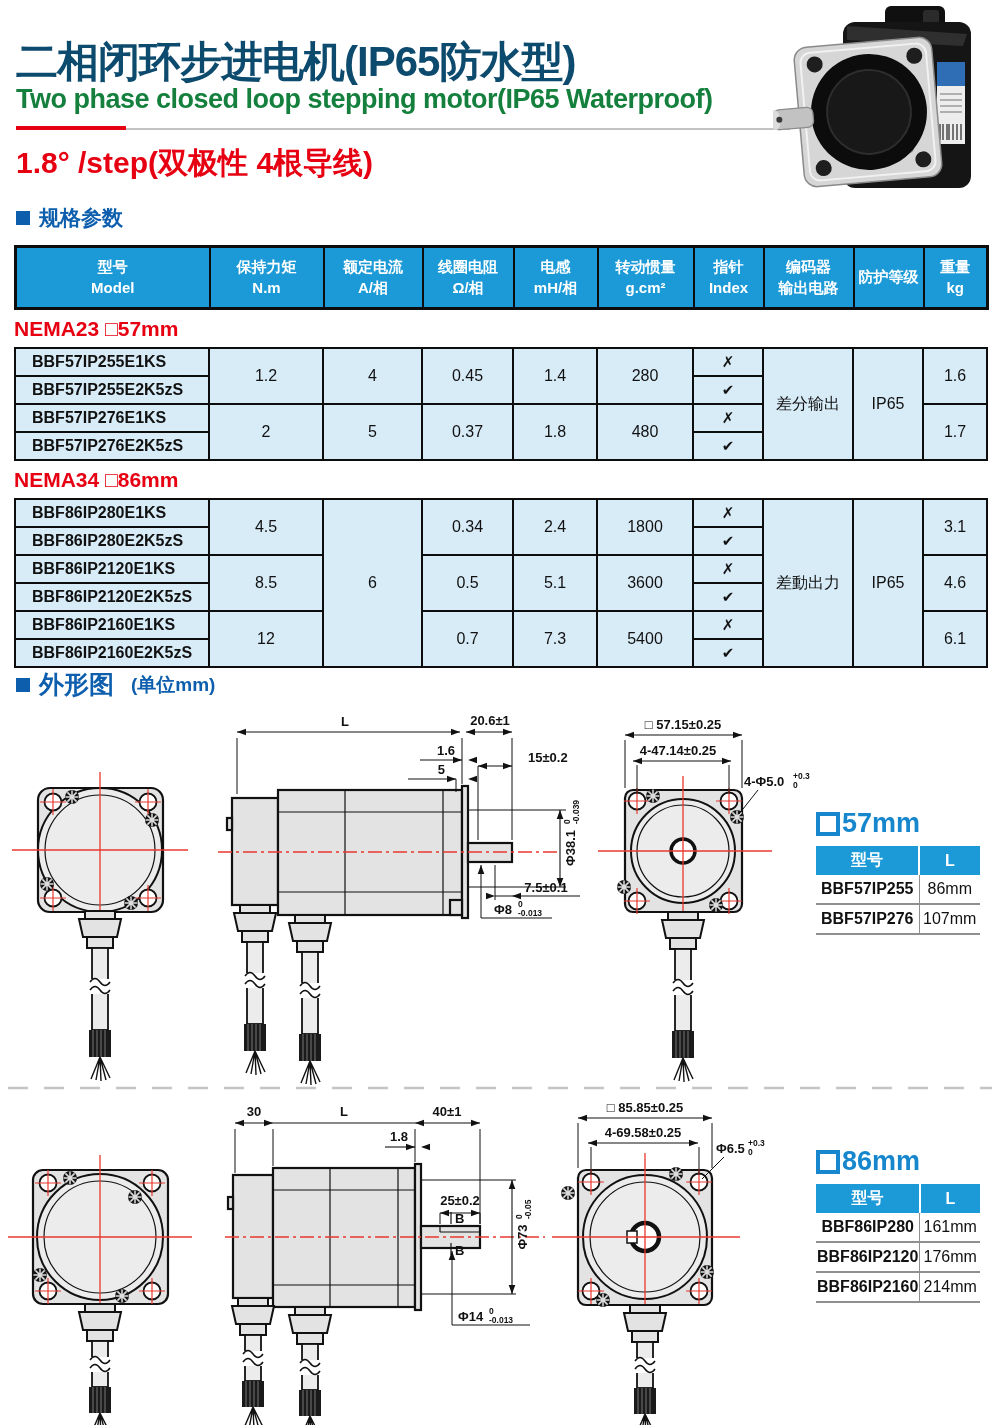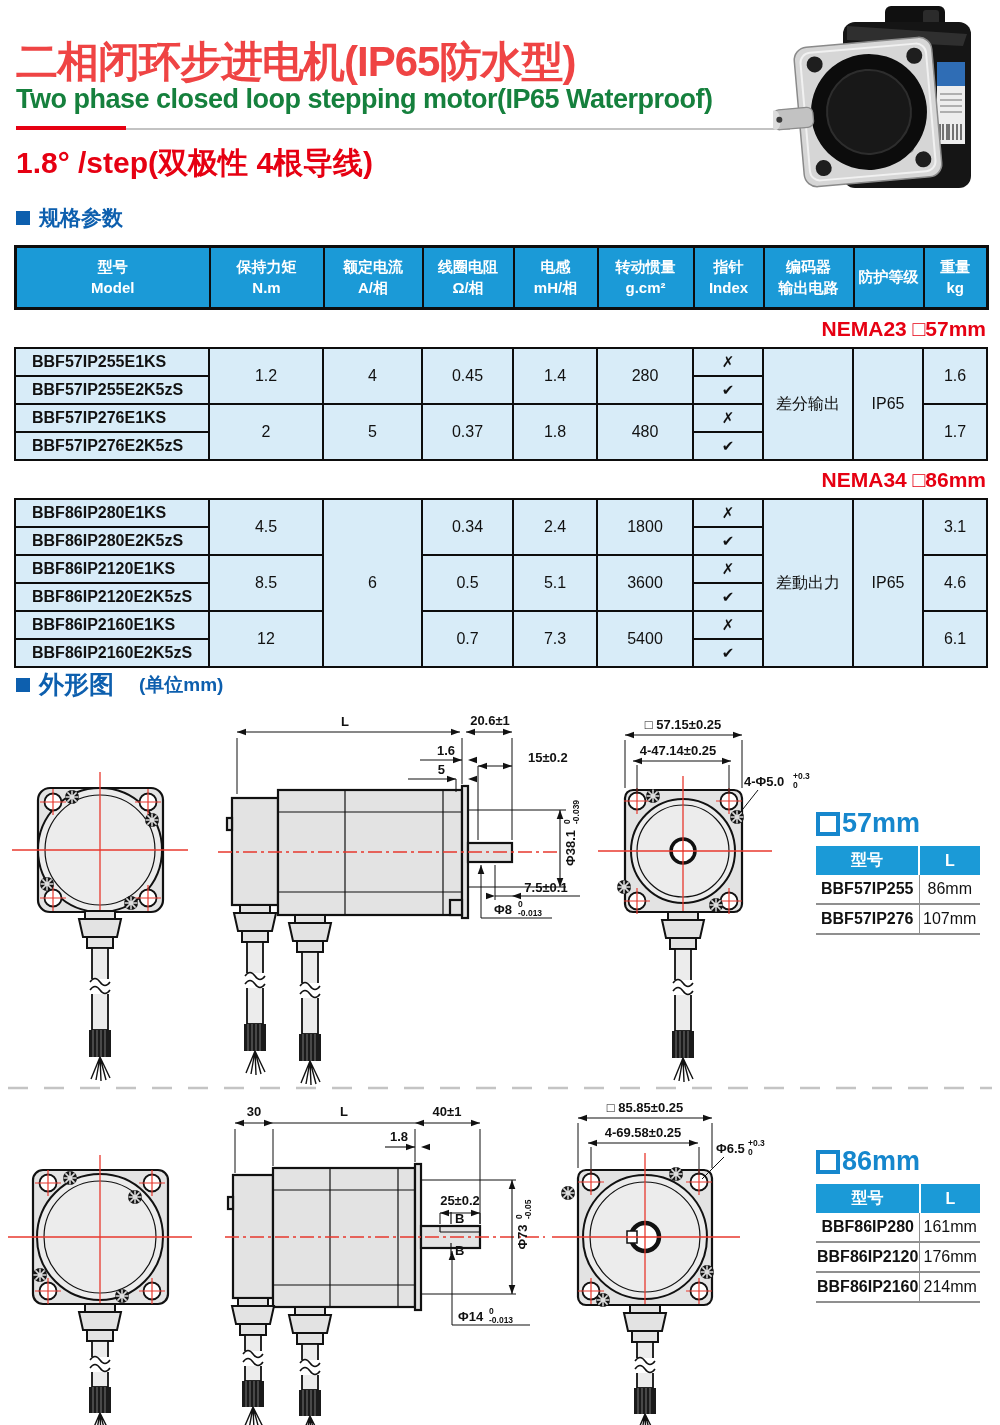--- a/index.html
+++ b/index.html
@@ -1,40 +1,40 @@
 <!DOCTYPE html>
 <html><head>
 <meta charset="utf-8">
 <style>
   html,body{margin:0;padding:0;background:#fff;}
   body{width:1000px;height:1425px;position:relative;overflow:hidden;
        font-family:"Liberation Sans","DejaVu Sans",sans-serif;color:#111;}
   .abs{position:absolute;}
   
-  #title-zh{left:16px;top:34px;font-size:42px;font-weight:bold;color:#ef4444;letter-spacing:-1px;}
+  #title-zh{left:16px;top:34px;font-size:42px;font-weight:bold;color:#0c4a6e;letter-spacing:-1px;}
   #title-en{left:16px;top:84px;font-size:27px;font-weight:bold;color:#15803d;letter-spacing:-0.5px;}
   #divider-red{left:16px;top:126px;width:110px;height:4px;background:#e60012;}
   #divider-gray{left:126px;top:128px;width:664px;height:2px;background:#c3c3c3;}
   #step-spec{left:16px;top:143px;font-size:30px;font-weight:bold;color:#e60012;}
   .sec-head{display:flex;align-items:center;gap:9px;color:#0d5fae;font-weight:bold;}
   .sec-sq{width:14px;height:14px;background:#0d5fae;flex:0 0 auto;}
   #specs-head{left:16px;top:204px;font-size:21px;}
   #outline-head{left:16px;top:668px;font-size:25px;}
-  #outline-head .unit{font-size:19px;margin-left:16px;}
+  #outline-head .unit{font-size:19px;margin-left:8px;}
   
   #spec-wrap{left:14px;top:245px;width:972px;}
   table.sp{border-collapse:collapse;table-layout:fixed;width:972px;}
   table.sp th,table.sp td{border:2px solid #0d0d0d;text-align:center;vertical-align:middle;overflow:hidden;}
   table.sphead{border:3px solid #0d0d0d;}
   table.sphead th{background:#1b9ad7;color:#fff;font-size:15px;font-weight:bold;height:59px;line-height:1.35;padding:0 1px;}
   table.spbody{border:1px solid #4d7c0f;}
   table.spbody td{background:#d8ecf8;font-size:16px;height:26px;padding:0 2px;}
   table.spbody td.model{text-align:left;padding-left:16px;font-weight:bold;font-size:16px;}
   table.spbody td.idx{font-weight:900;font-size:15px;}
-  .nema-cap{height:37px;line-height:37px;text-align:right;color:#e60012;font-size:21px;font-weight:bold;}
+  .nema-cap{height:37px;line-height:37px;text-align:left;color:#e60012;font-size:21px;font-weight:bold;}
   
   .dimtbl{position:absolute;width:166px;}
   .dimtbl-title{font-size:27px;font-weight:bold;color:#1687cd;display:flex;align-items:center;margin-bottom:7px;}
   .dimtbl-title .sq{display:inline-block;width:16px;height:16px;border:4px solid #1687cd;margin-right:2px;}
   .dimtbl table{border-collapse:collapse;width:164px;}
   .dimtbl th{background:#1b9ad7;color:#fff;font-size:16px;font-weight:bold;height:27px;}
   .dimtbl th.lcol{border-left:2px solid #fff;width:58px;}
   .dimtbl td{background:#fff;border-bottom:2px solid #8f8f8f;font-size:16px;height:26px;text-align:center;}
   .dimtbl td.v{border-left:1px solid #8f8f8f;}
   .dimtbl td.m{font-weight:bold;}

